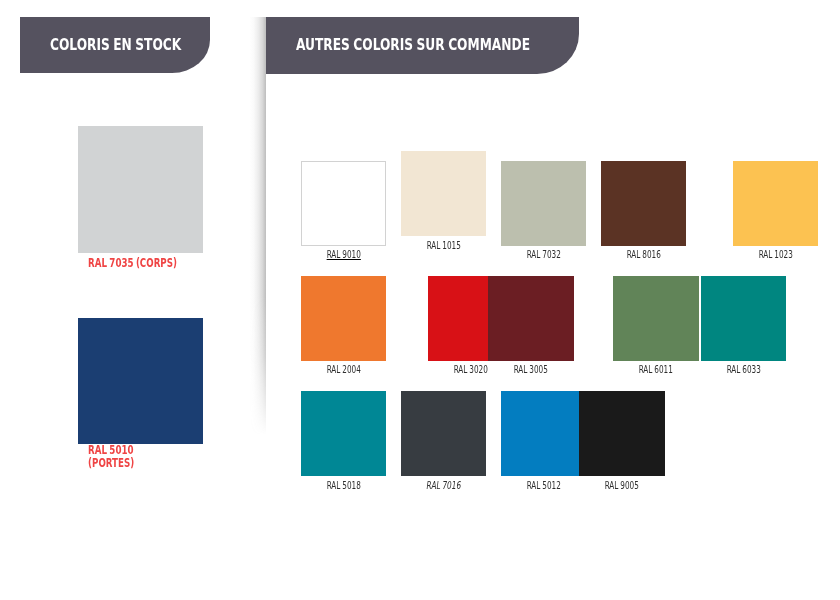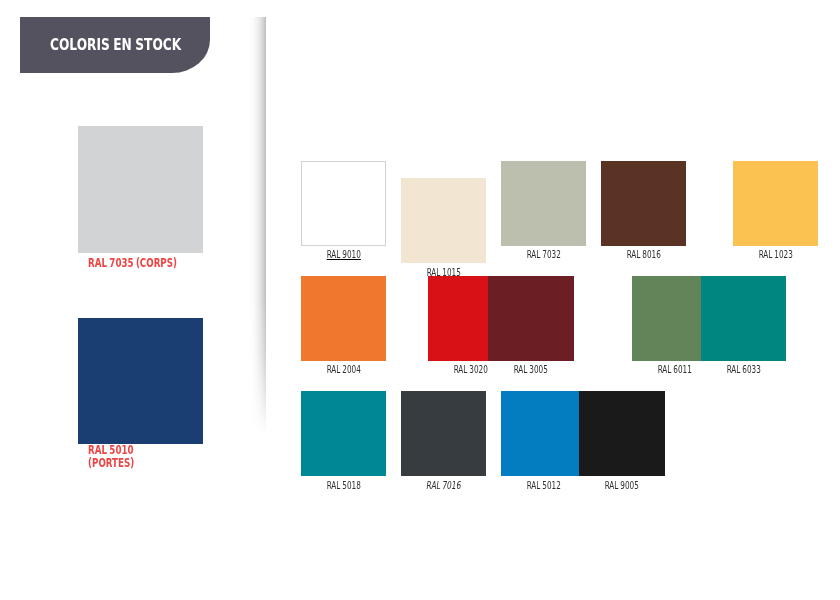--- a/index.html
+++ b/index.html
@@ -80,27 +80,30 @@
   </div>
 
   <div class="stock-sw" id="stock-1">
     <span class="stock-box" style="background-color: rgb(27, 62, 114);"></span>
     <div class="stock-label">
       <div>RAL 5010</div>
       <div>(PORTES)</div>
     </div>
   </div>
 
+  <div class="banner" id="banner-right">
+    <span class="banner-title">AUTRES COLORIS SUR COMMANDE</span>
+  </div>
 
   <div id="order-grid">
     <div class="order-sw" style="left: 300.8px; top: 160.6px; text-decoration: underline;">
       <span class="order-box bordered" style="background-color: rgb(255, 255, 255);"></span>
       <div class="order-label">RAL 9010</div>
     </div>
-    <div class="order-sw" style="left: 400.8px; top: 178px;">
+    <div class="order-sw" style="left: 400.8px; top: 151px;">
       <span class="order-box" style="background-color: rgb(242, 230, 211);"></span>
       <div class="order-label">RAL 1015</div>
     </div>
     <div class="order-sw" style="left: 500.8px; top: 160.6px;">
       <span class="order-box" style="background-color: rgb(188, 191, 174);"></span>
       <div class="order-label">RAL 7032</div>
     </div>
     <div class="order-sw" style="left: 600.8px; top: 160.6px;">
       <span class="order-box" style="background-color: rgb(91, 51, 36);"></span>
       <div class="order-label">RAL 8016</div>
@@ -114,21 +117,21 @@
       <div class="order-label">RAL 2004</div>
     </div>
     <div class="order-sw" style="left: 400.8px; top: 275.7px; padding-left: 27px;">
       <span class="order-box" style="background-color: rgb(216, 17, 22);"></span>
       <div class="order-label">RAL 3020</div>
     </div>
     <div class="order-sw" style="left: 488px; top: 275.7px;">
       <span class="order-box" style="background-color: rgb(107, 30, 35);"></span>
       <div class="order-label">RAL 3005</div>
     </div>
-    <div class="order-sw" style="left: 632px; top: 275.7px;">
+    <div class="order-sw" style="left: 613px; top: 275.7px;">
       <span class="order-box" style="background-color: rgb(97, 132, 88);"></span>
       <div class="order-label">RAL 6011</div>
     </div>
     <div class="order-sw" style="left: 700.8px; top: 275.7px;">
       <span class="order-box" style="background-color: rgb(0, 134, 128);"></span>
       <div class="order-label">RAL 6033</div>
     </div>
     <div class="order-sw" style="left: 300.8px; top: 390.8px;">
       <span class="order-box" style="background-color: rgb(0, 135, 149);"></span>
       <div class="order-label">RAL 5018</div>

